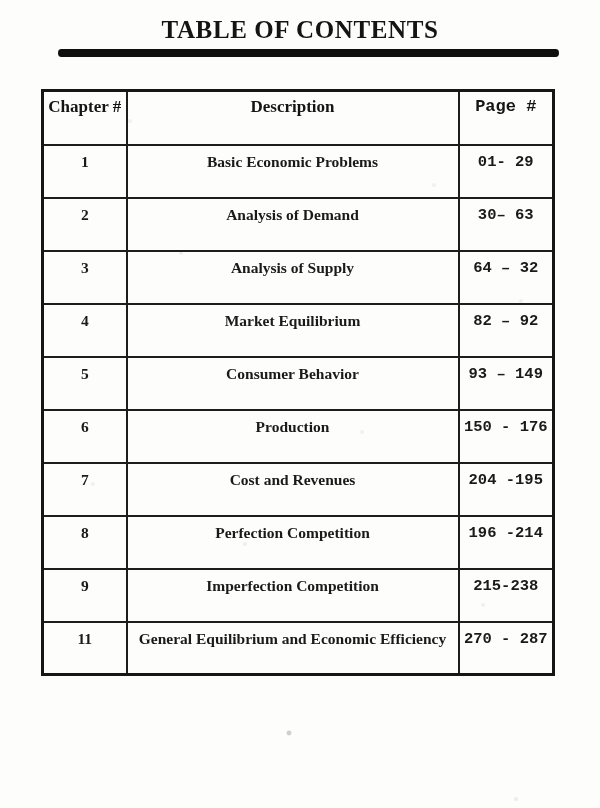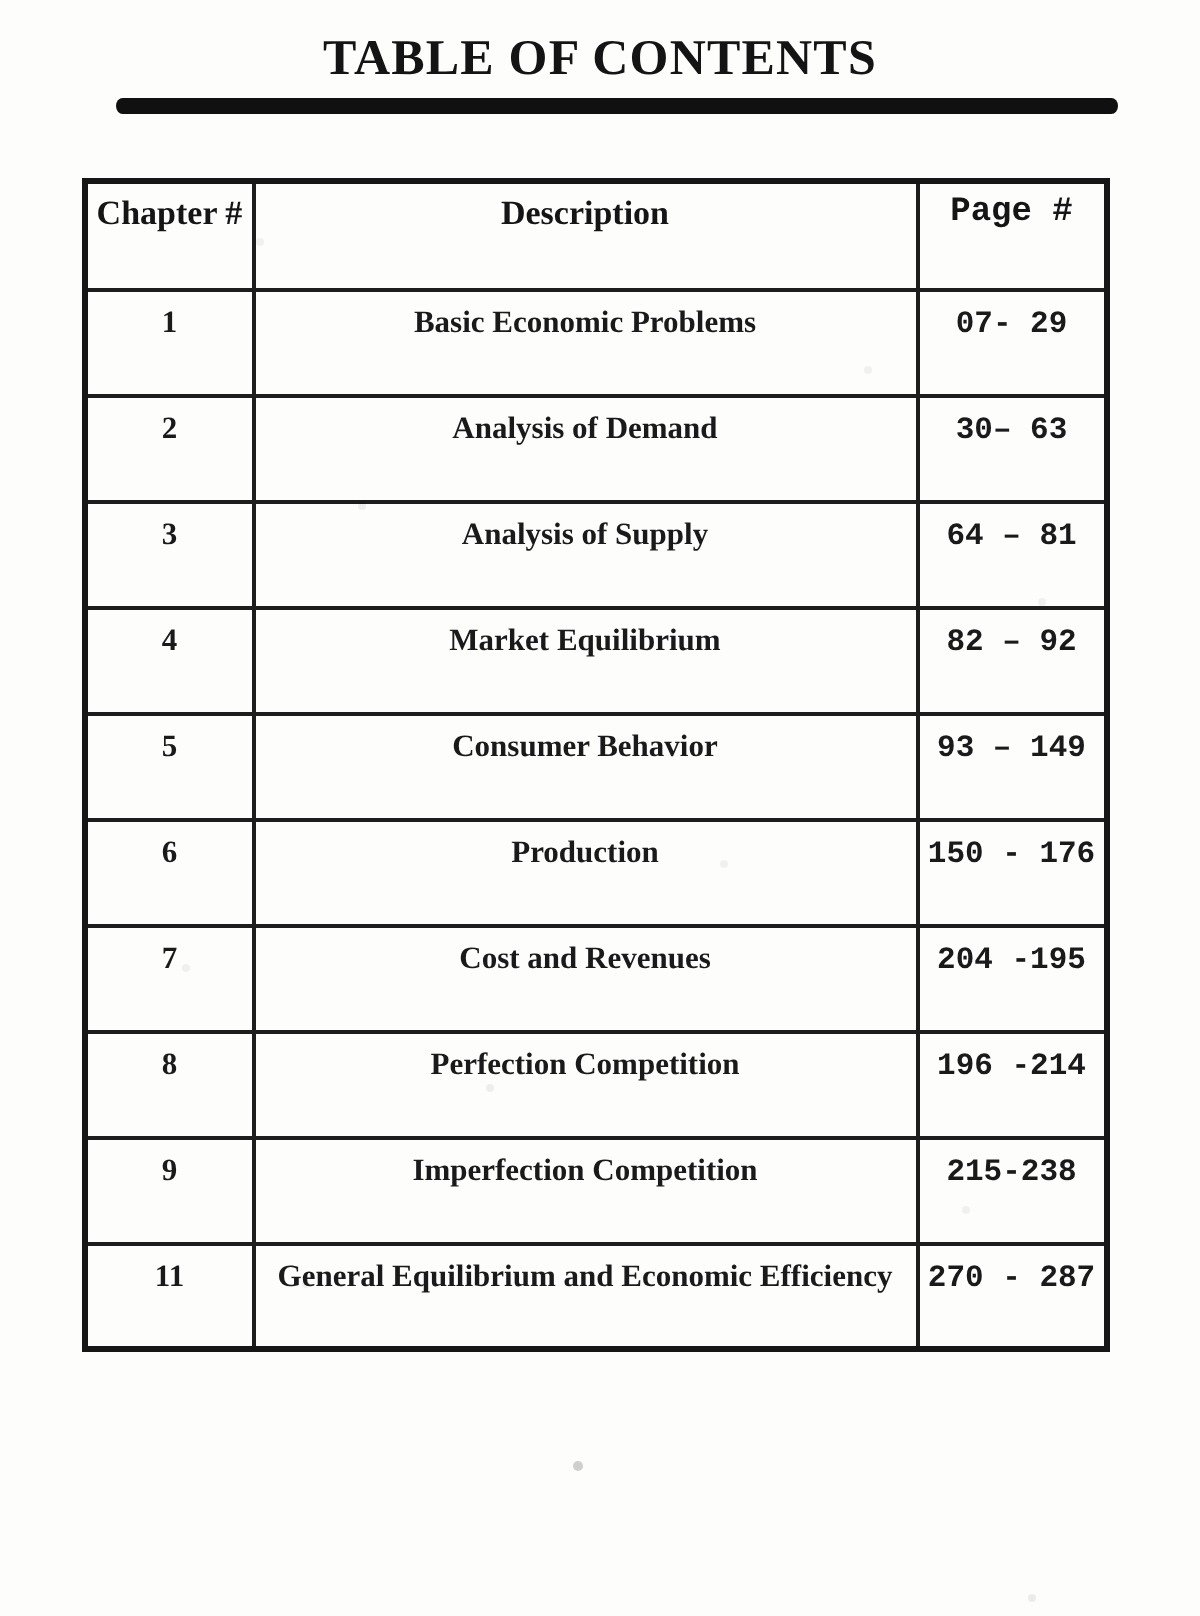--- a/index.html
+++ b/index.html
@@ -109,31 +109,31 @@
       <tr>
         <th class="c1">Chapter #</th>
         <th class="c2">Description</th>
         <th class="c3">Page #</th>
       </tr>
     </thead>
     <tbody>
         <tr>
     <td class="c1">1</td>
     <td class="c2">Basic Economic Problems</td>
-    <td class="c3">07- 29</td>
+    <td class="c3">01- 29</td>
   </tr>
         <tr>
     <td class="c1">2</td>
     <td class="c2">Analysis of Demand</td>
     <td class="c3">30– 63</td>
   </tr>
         <tr>
     <td class="c1">3</td>
     <td class="c2">Analysis of Supply</td>
-    <td class="c3">64 – 81</td>
+    <td class="c3">64 – 32</td>
   </tr>
         <tr>
     <td class="c1">4</td>
     <td class="c2">Market Equilibrium</td>
     <td class="c3">82 – 92</td>
   </tr>
         <tr>
     <td class="c1">5</td>
     <td class="c2">Consumer Behavior</td>
     <td class="c3">93 – 149</td>

